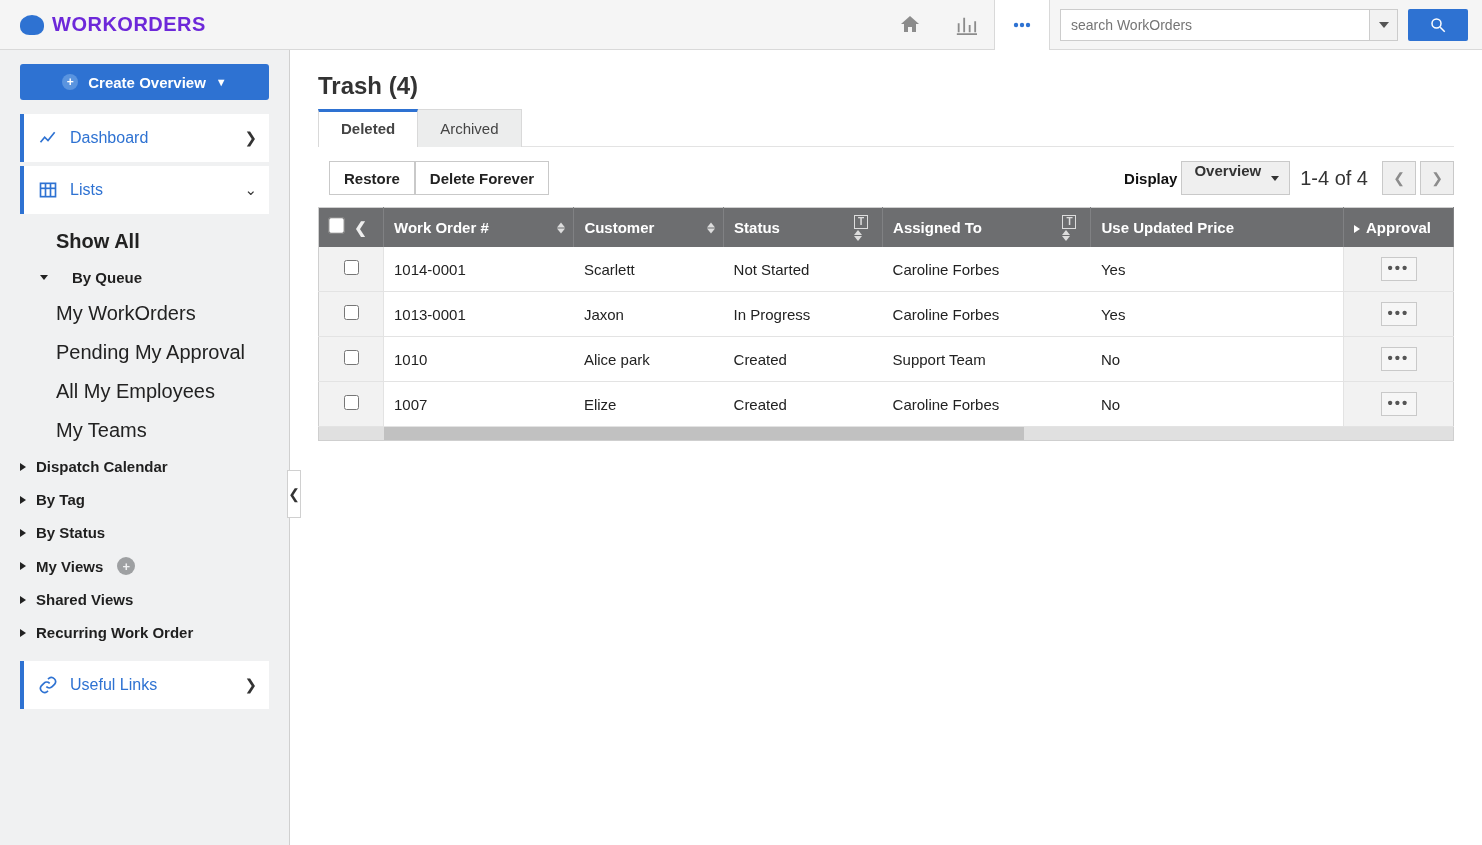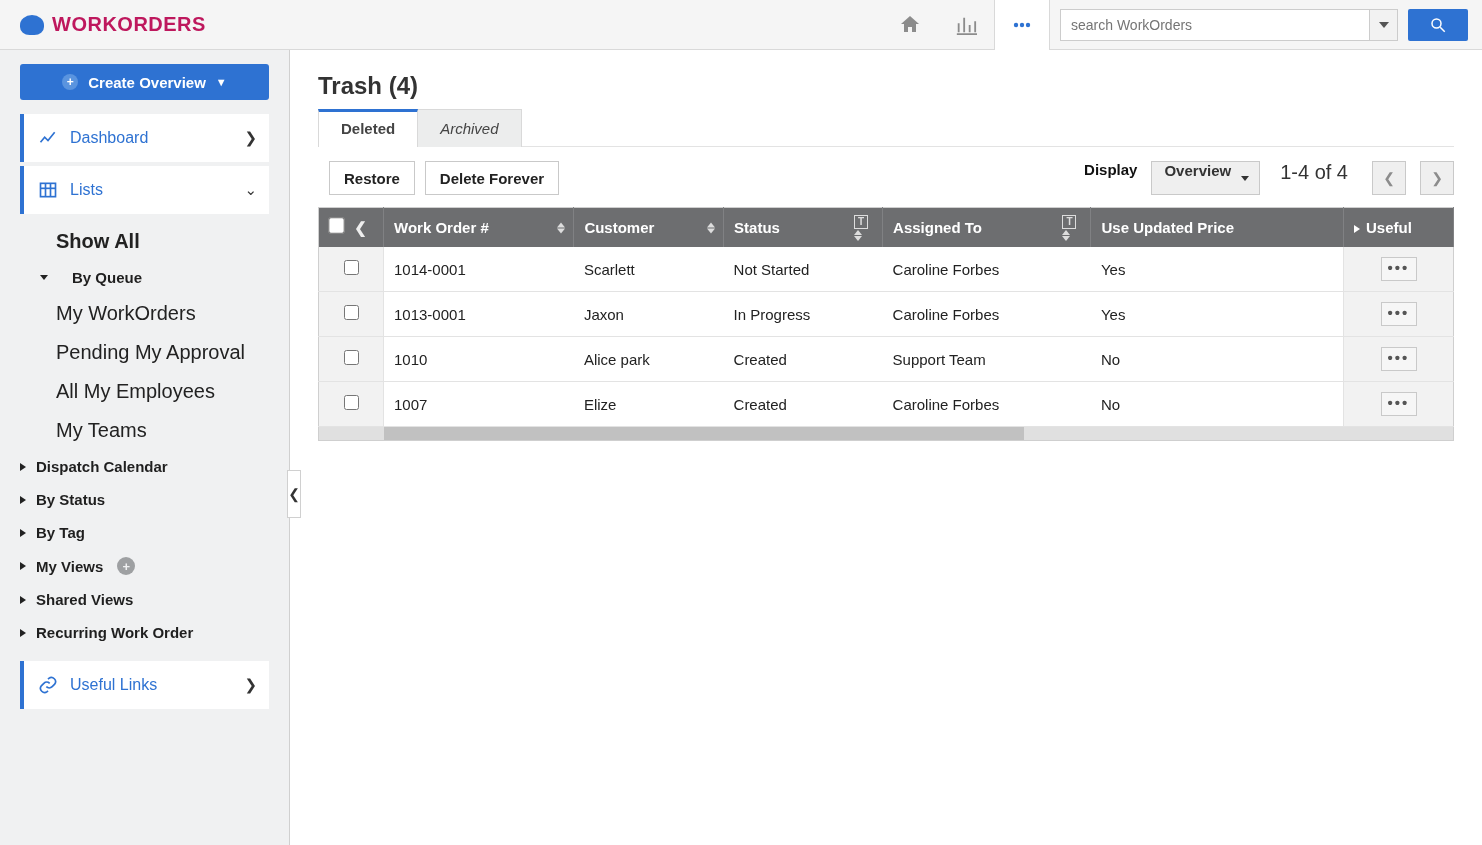--- a/index.html
+++ b/index.html
@@ -30,21 +30,21 @@
   }
   .brand-logo {
     width: 24px; height: 20px;
     background: #2e72d2;
     border-radius: 50% 50% 40% 40%;
   }
   .brand-text {
     font-size: 20px;
     font-weight: 700;
     letter-spacing: .5px;
-    color: #be185d;
+    color: #6d28d9;
   }
   .topbar-spacer { flex: 1; }
   .topbar-icons { display:flex; align-items:center; gap: 0; }
   .top-icon-btn {
     width: 56px; height: 50px;
     display:flex; align-items:center; justify-content:center;
     color:#8c8c8c;
     border-left:1px solid transparent;
     border-right:1px solid transparent;
   }
@@ -196,27 +196,26 @@
     cursor:pointer;
     position:relative; top:1px;
     margin-right:0;
   }
   .tab.active {
     background:#fff;
     border-top:3px solid #2e72d2;
     font-weight:700;
     padding-top:8px;
   }
-  .tab:not(.active){ border-left:none;font-style:italic;}
+  .tab:not(.active){ border-left:none;}
   .tab:first-child{ border-left:1px solid #d9d9d9;}
 
   .toolbar {
-    display:flex; 
+    display:flex; align-items:center;
     padding: 14px 0 12px 11px;
-    gap:10px;
   }
   .btn {
     height:34px;
     padding: 0 14px;
     background:#fff;
     border:1px solid #c9c9c9;
     font-size:15px; font-weight:600;
     color:#222;
     cursor:pointer;
   }
@@ -410,25 +409,25 @@
       <div class="sub-link">Pending My Approval</div>
       <div class="sub-link">All My Employees</div>
       <div class="sub-link">My Teams</div>
 
       <div class="sub-heading closed">
           <span class="chev-r"></span>
           <span>Dispatch Calendar</span>
         </div>
       <div class="sub-heading closed">
           <span class="chev-r"></span>
-          <span>By Status</span>
+          <span>By Tag</span>
         </div>
       <div class="sub-heading closed">
           <span class="chev-r"></span>
-          <span>By Tag</span>
+          <span>By Status</span>
         </div>
       <div class="sub-heading closed">
           <span class="chev-r"></span>
           <span>My Views</span>
           <span class="my-views-plus">+</span>
         </div>
       <div class="sub-heading closed">
           <span class="chev-r"></span>
           <span>Shared Views</span>
         </div>
@@ -491,21 +490,21 @@
                 <span class="filter-ic">T</span>
                 <span class="up"></span>
                 <span class="dn"></span>
               </span></th>
           <th><span>Assigned To</span><span class="sort">
                 <span class="filter-ic">T</span>
                 <span class="up"></span>
                 <span class="dn"></span>
               </span></th>
           <th><span>Use Updated Price </span></th>
-          <th class="th-actions"><span class="chev-r2"></span><span>Useful</span></th>
+          <th class="th-actions"><span class="chev-r2"></span><span>Approval</span></th>
         </tr>
       </thead>
       <tbody id="tbody">
           <tr>
             <td class="td-check"><input type="checkbox" style=""></td>
             <td>1014-0001</td>
             <td>Scarlett</td>
             <td>Not Started</td>
             <td>Caroline Forbes</td>
             <td>Yes</td>

